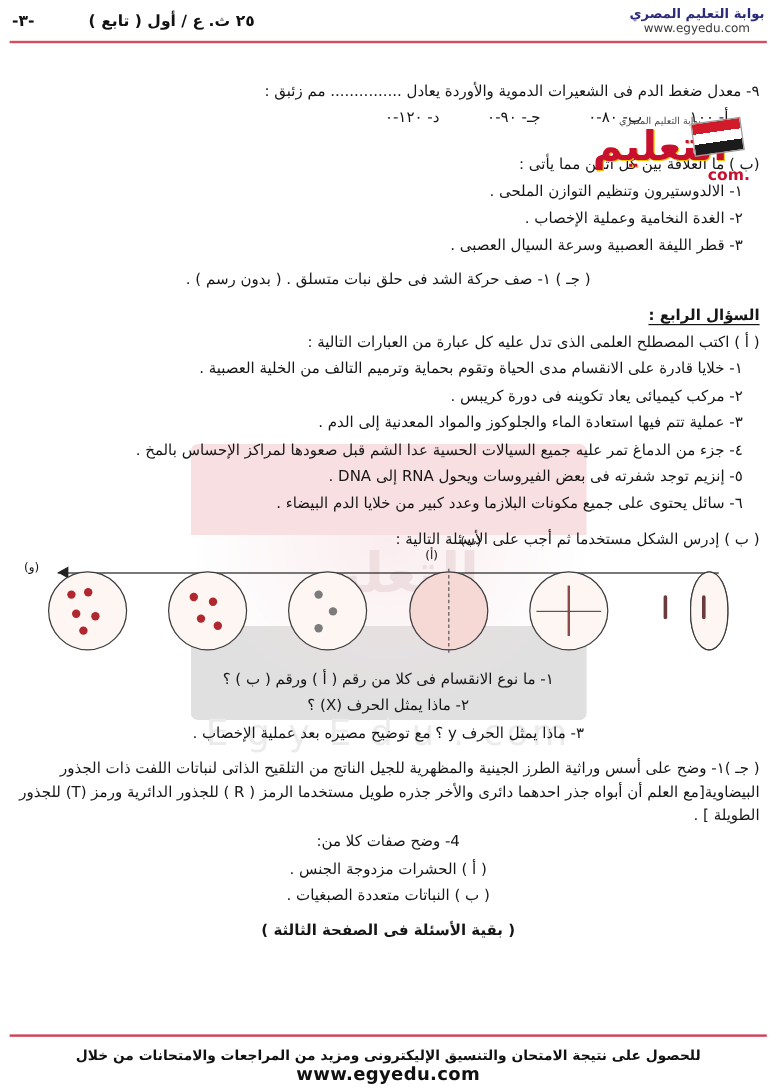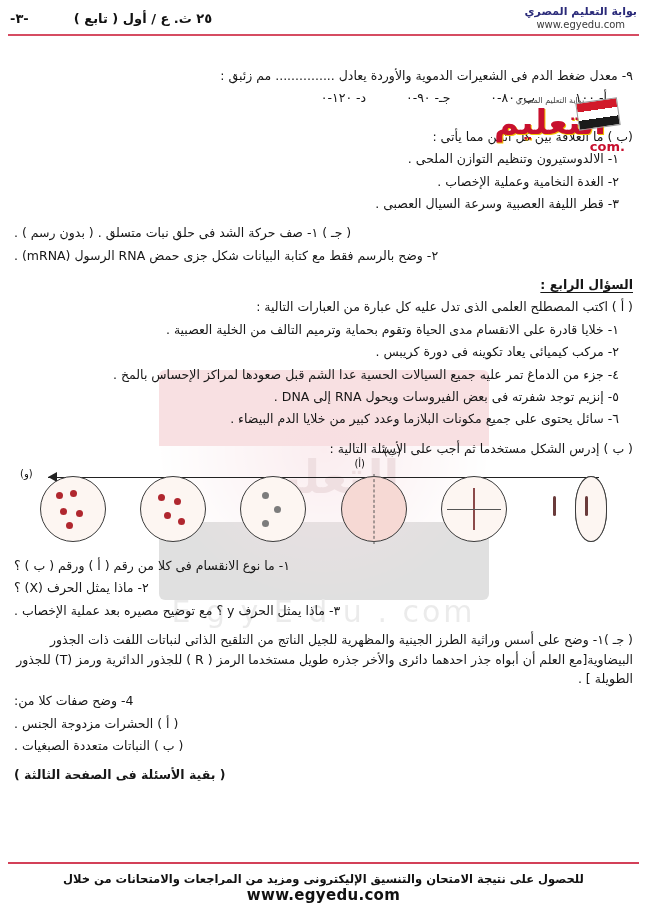--- a/index.html
+++ b/index.html
@@ -85,21 +85,21 @@
     line-height:1.55;
     margin:0 0 3px 0;
     color:#161616;
     white-space:pre-wrap;
   }
   .indent1{padding-right:14px;}
   .indent2{padding-right:26px;}
   .gap{height:7px;}
   .underline{ text-decoration:underline; text-underline-offset:3px;}
   .bold{font-weight:bold;}
-  .center{text-align:left;}
+  .center{text-align:center;}
   
   .diagram{
     position:relative;height:86px;margin:8px 0 4px 0;
     display:flex;align-items:center;justify-content:space-between;
     padding:0 26px;box-sizing:border-box;
   }
   .cellwrap{position:relative;width:66px;height:66px;}
   .cell{
     position:absolute;inset:0;
     border:1.6px solid #3b3b3b;border-radius:50%;
@@ -192,28 +192,28 @@
     <div style="height:16px"></div>
 
     <p class="ln">(ب ) ما العلاقة بين كل اثنين مما يأتى :</p>
     <p class="ln indent1">١- الالدوستيرون وتنظيم التوازن الملحى .</p>
     <p class="ln indent1">٢- الغدة النخامية وعملية الإخصاب .</p>
     <p class="ln indent1">٣- قطر الليفة العصبية وسرعة السيال العصبى .</p>
 
     <div class="gap"></div>
 
     <p class="ln center">( جـ ) ١- صف حركة الشد فى حلق نبات متسلق . ( بدون رسم ) .</p>
-    <p class="ln center">٢- وضح بالرسم فقط مع كتابة البيانات شكل جزى حمض RNA الرسول (mRNA) .</p>
 
     <div class="gap"></div>
 
     <p class="ln bold underline">السؤال الرابع :</p>
     <p class="ln">( أ ) اكتب المصطلح العلمى الذى تدل عليه كل عبارة من العبارات التالية :</p>
     <p class="ln indent1">١- خلايا قادرة على الانقسام مدى الحياة وتقوم بحماية وترميم التالف من الخلية العصبية .</p>
     <p class="ln indent1">٢- مركب كيميائى يعاد تكوينه فى دورة كريبس .</p>
+    <p class="ln indent1">٣- عملية تتم فيها استعادة الماء والجلوكوز والمواد المعدنية إلى الدم .</p>
     <p class="ln indent1">٤- جزء من الدماغ تمر عليه جميع السيالات الحسية عدا الشم قبل صعودها لمراكز الإحساس بالمخ .</p>
     <p class="ln indent1">٥- إنزيم توجد شفرته فى بعض الفيروسات ويحول RNA إلى DNA .</p>
     <p class="ln indent1">٦- سائل يحتوى على جميع مكونات البلازما وعدد كبير من خلايا الدم البيضاء .</p>
 
     <div class="gap"></div>
 
     <p class="ln">( ب ) إدرس الشكل مستخدما ثم أجب على الأسئلة التالية :</p>
 
     <div class="diagram">
 

